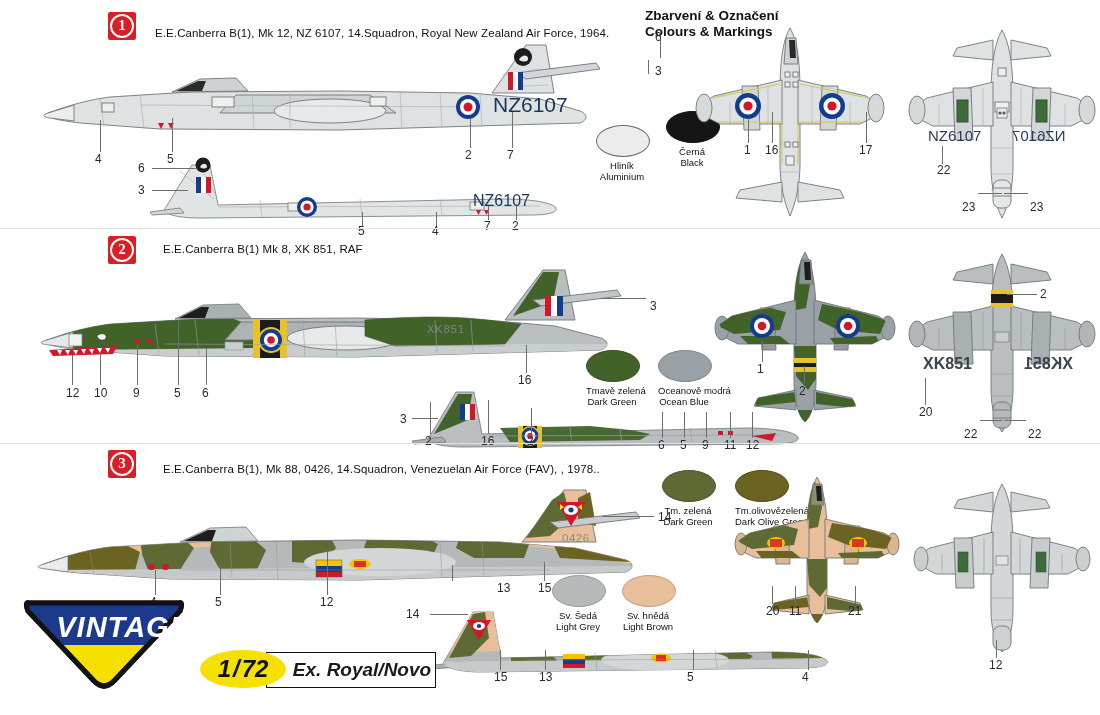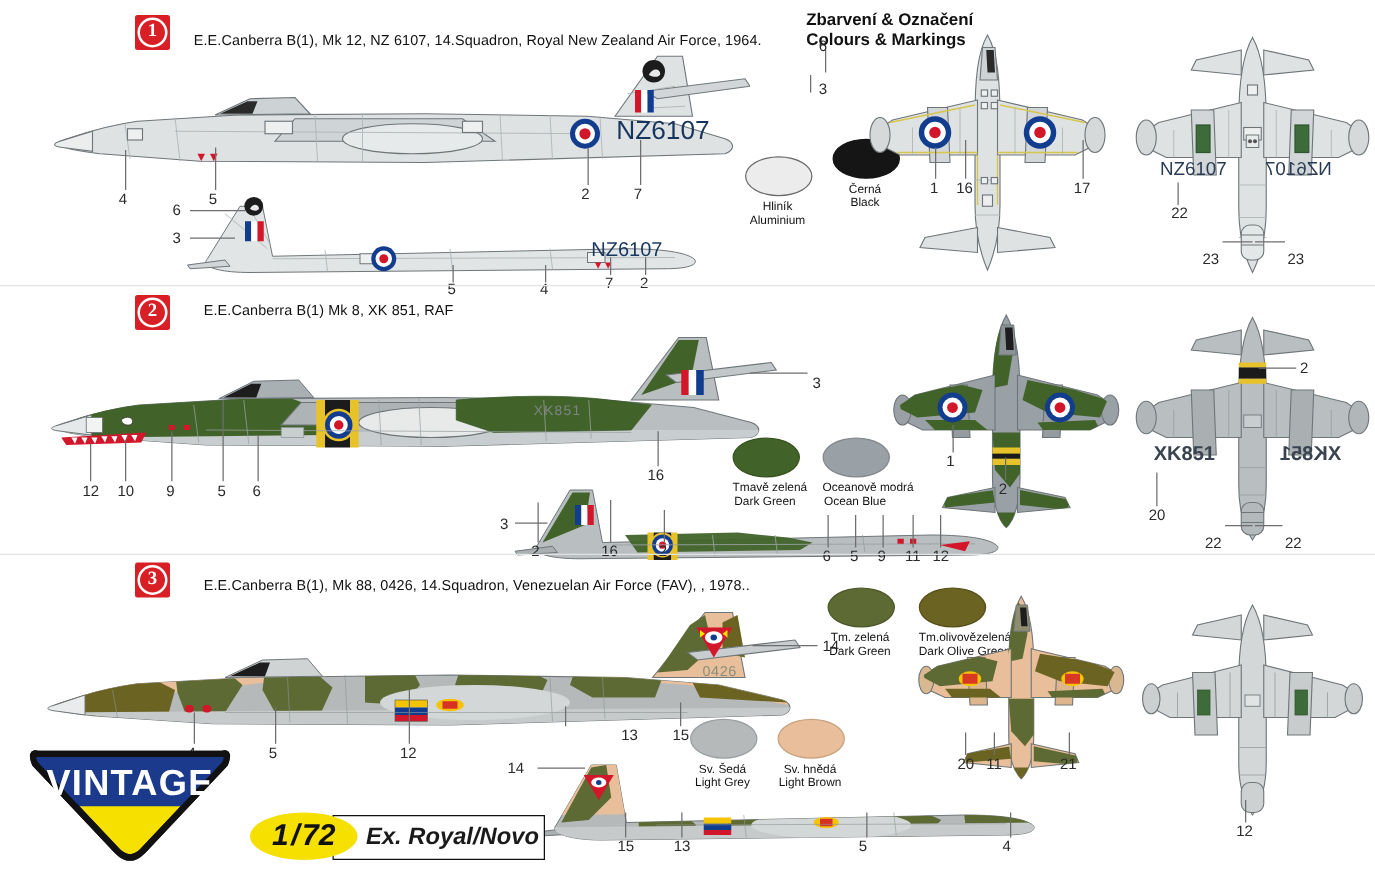--- a/index.html
+++ b/index.html
@@ -25,23 +25,23 @@
 
   
   .swatch{width:52px;height:30px;border-radius:50%;border:1px solid #6a6a6a;}
 
   
   .lead{background:#6e6e6e;position:absolute;}
 
   
   .kp{position:absolute;left:18px;top:597px;width:172px;height:92px;}
   .kp .tri{position:absolute;inset:0;}
-  .kpTxt1{position:absolute;left:0;top:14px;width:172px;text-align:center;
+  .kpTxt1{position:absolute;left:0;top:14px;width:172px;text-align:right;
       font-size:29px;font-weight:700;color:#fff;letter-spacing:1px;
-      font-family:"Liberation Sans",sans-serif;}
+      font-family:"Liberation Sans",sans-serif;font-style:italic;}
   .kpTxt2{position:absolute;left:0;top:52px;width:172px;text-align:center;
       font-size:26px;font-weight:700;color:#111;letter-spacing:1px;font-style:italic;}
 
   
   .scaleBox{position:absolute;left:200px;top:650px;height:38px;}
   .scaleOval{position:absolute;left:0;top:0;width:86px;height:38px;background:#f5e000;
       border-radius:50%;}
   .scaleNum{position:absolute;left:0;top:0;width:86px;height:38px;
       font-size:24px;font-style:italic;font-weight:700;color:#111;
       display:flex;align-items:center;justify-content:center;gap:2px;}

